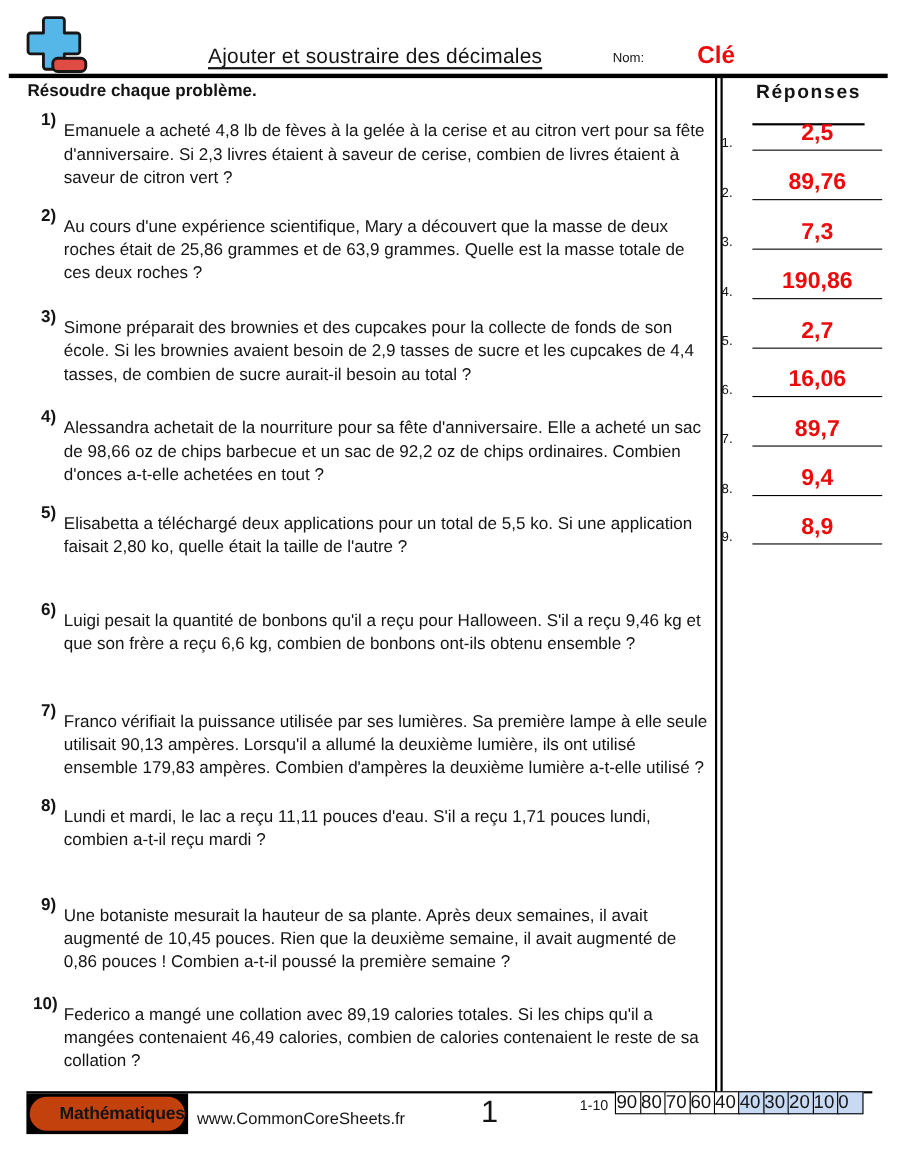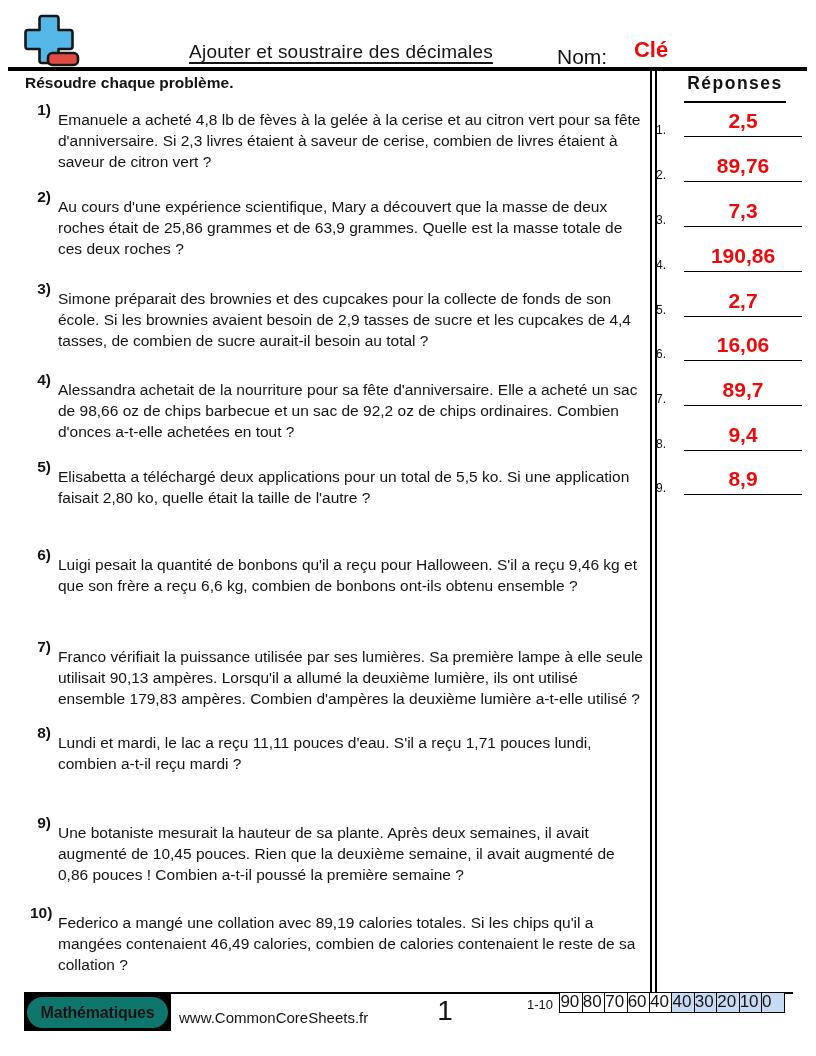--- a/index.html
+++ b/index.html
@@ -11,49 +11,49 @@
   *{margin:0;padding:0;box-sizing:border-box;}
   html,body{background:#ffffff;}
   body{font-family:"Liberation Sans","DejaVu Sans",sans-serif;color:#141414;}
   .page{position:relative;width:816px;height:1056px;background:#fff;overflow:hidden;margin:0 auto;}
 
   
   .hdr-icon{position:absolute;left:22px;top:13px;width:58px;height:54px;}
   .page-title{position:absolute;left:180px;top:41px;width:322px;text-align:center;
     font-size:19px;letter-spacing:.2px;
     text-decoration:underline;text-decoration-thickness:1.5px;text-underline-offset:4px;}
-  .nom-label{position:absolute;left:557px;top:45px;font-size:21px;}
+  .nom-label{position:absolute;left:557px;top:45px;font-size:12px;}
   .nom-value{position:absolute;left:616px;top:37px;width:70px;text-align:center;
     font-size:22px;font-weight:bold;color:var(--accent);}
   .top-rule{position:absolute;left:8px;top:67px;width:799px;height:4px;background:#000;}
   .instructions{position:absolute;left:25px;top:74px;font-size:15.5px;font-weight:bold;}
 
   
   .v-divider{position:absolute;left:650px;top:70px;height:923px;width:7px;
     border-left:2.5px solid #000;border-right:2.5px solid #000;}
   .answers-title{position:absolute;left:684px;top:73px;width:102px;text-align:center;
     font-size:17.5px;font-weight:bold;letter-spacing:1.5px;
-    border-bottom:2px solid #000;padding-bottom:7px;}
+    border-bottom:2px solid #000;padding-bottom:18px;}
   .arow{position:absolute;left:656px;width:146px;height:28px;}
   .anum{position:absolute;left:0;bottom:0;font-size:12px;color:#111;}
   .aline{position:absolute;left:28px;bottom:0;width:118px;border-top:1.6px solid #000;}
   .aval{position:absolute;left:28px;bottom:4px;width:118px;text-align:center;
     font-size:21px;font-weight:bold;color:var(--accent);}
 
   
   .problem{position:absolute;left:30px;width:616px;display:flex;
     font-size:15.5px;line-height:21px;}
   .pnum{flex:none;width:28px;text-align:right;font-weight:bold;padding-right:7px;}
   .ptext{flex:1;margin-top:10px;}
 
   
   .foot-rule{position:absolute;left:24px;top:992px;width:769px;height:2px;background:#000;}
   .brand-badge{position:absolute;left:24px;top:994px;width:147px;height:37px;background:#000;}
-  .brand-pill{position:absolute;left:3px;top:3px;right:3px;bottom:3px;background:#0f766e;
-    border-radius:16px;display:flex;align-items:center;justify-content:center;}
+  .brand-pill{position:absolute;left:3px;top:3px;right:3px;bottom:3px;background:#c2410c;
+    border-radius:16px;display:flex;align-items:center;justify-content:flex-end;}
   .brand-pill span{font-size:16px;font-weight:bold;letter-spacing:-.2px;}
   .website{position:absolute;left:179px;top:1009px;font-size:15px;}
   .page-num{position:absolute;left:395px;top:995px;width:100px;text-align:center;font-size:28px;}
   .score-label{position:absolute;left:527px;top:997px;font-size:13px;}
   .score-table{position:absolute;left:561px;top:992px;display:flex;}
   .score-cell{width:24px;height:21px;border:1.6px solid #000;margin-left:-1.6px;
     font-size:17px;line-height:18px;text-align:left;background:#fff;}
   .score-cell.hl{background:var(--hl);}
 </style>
 </head>

